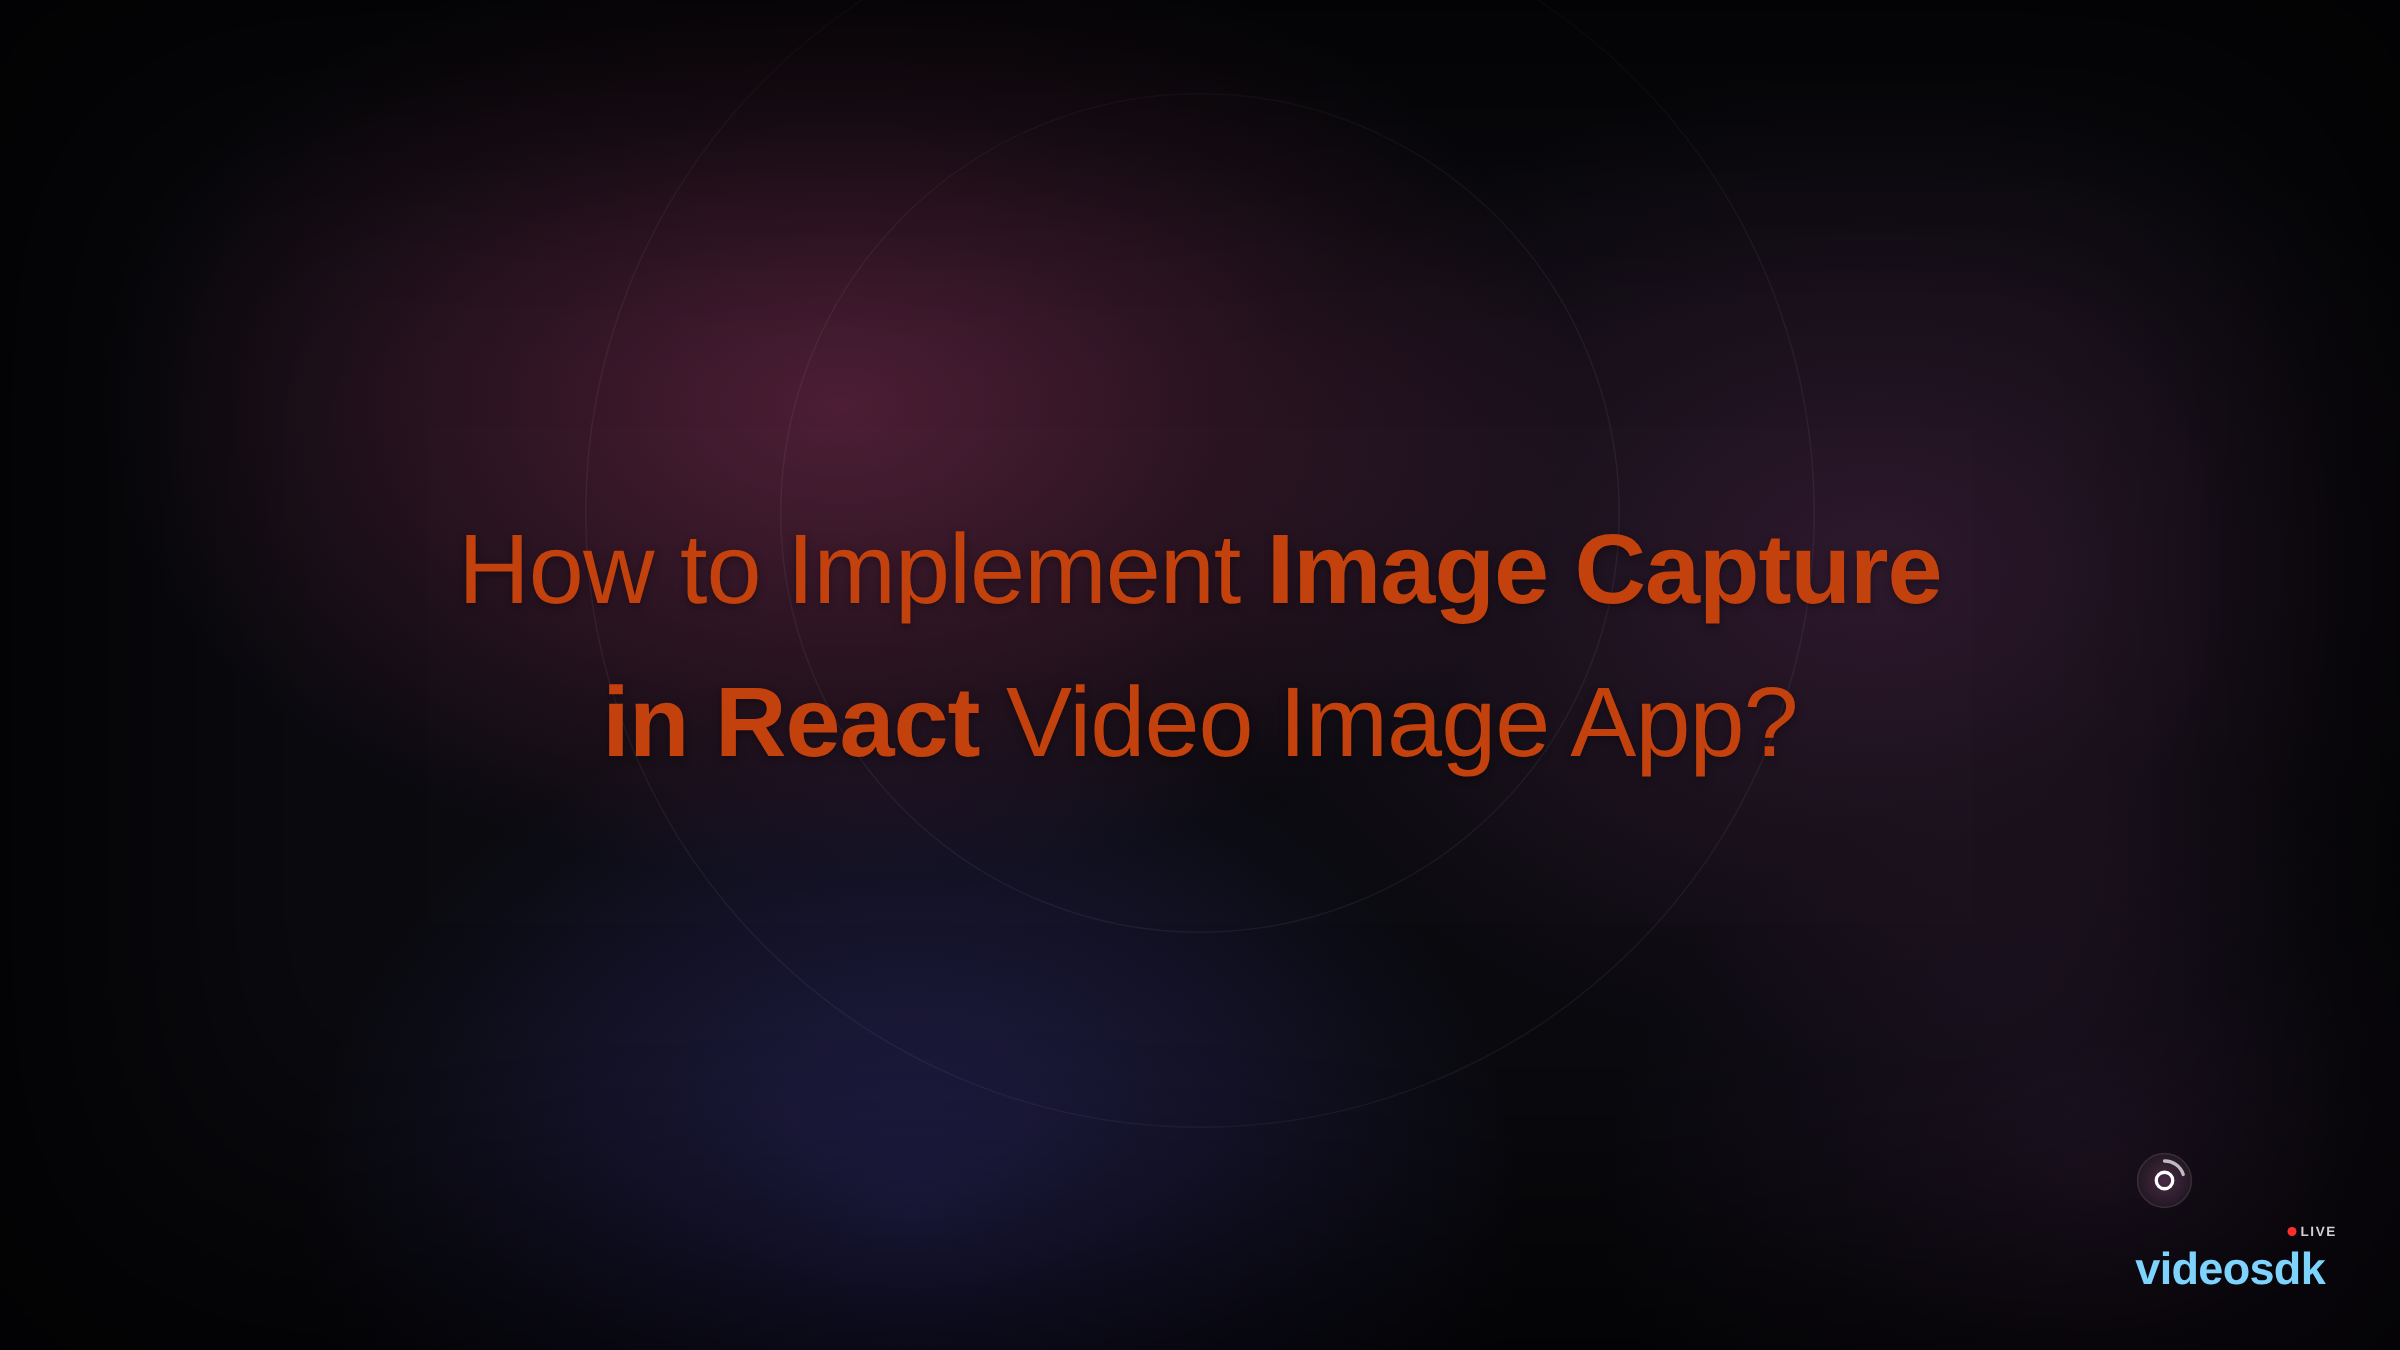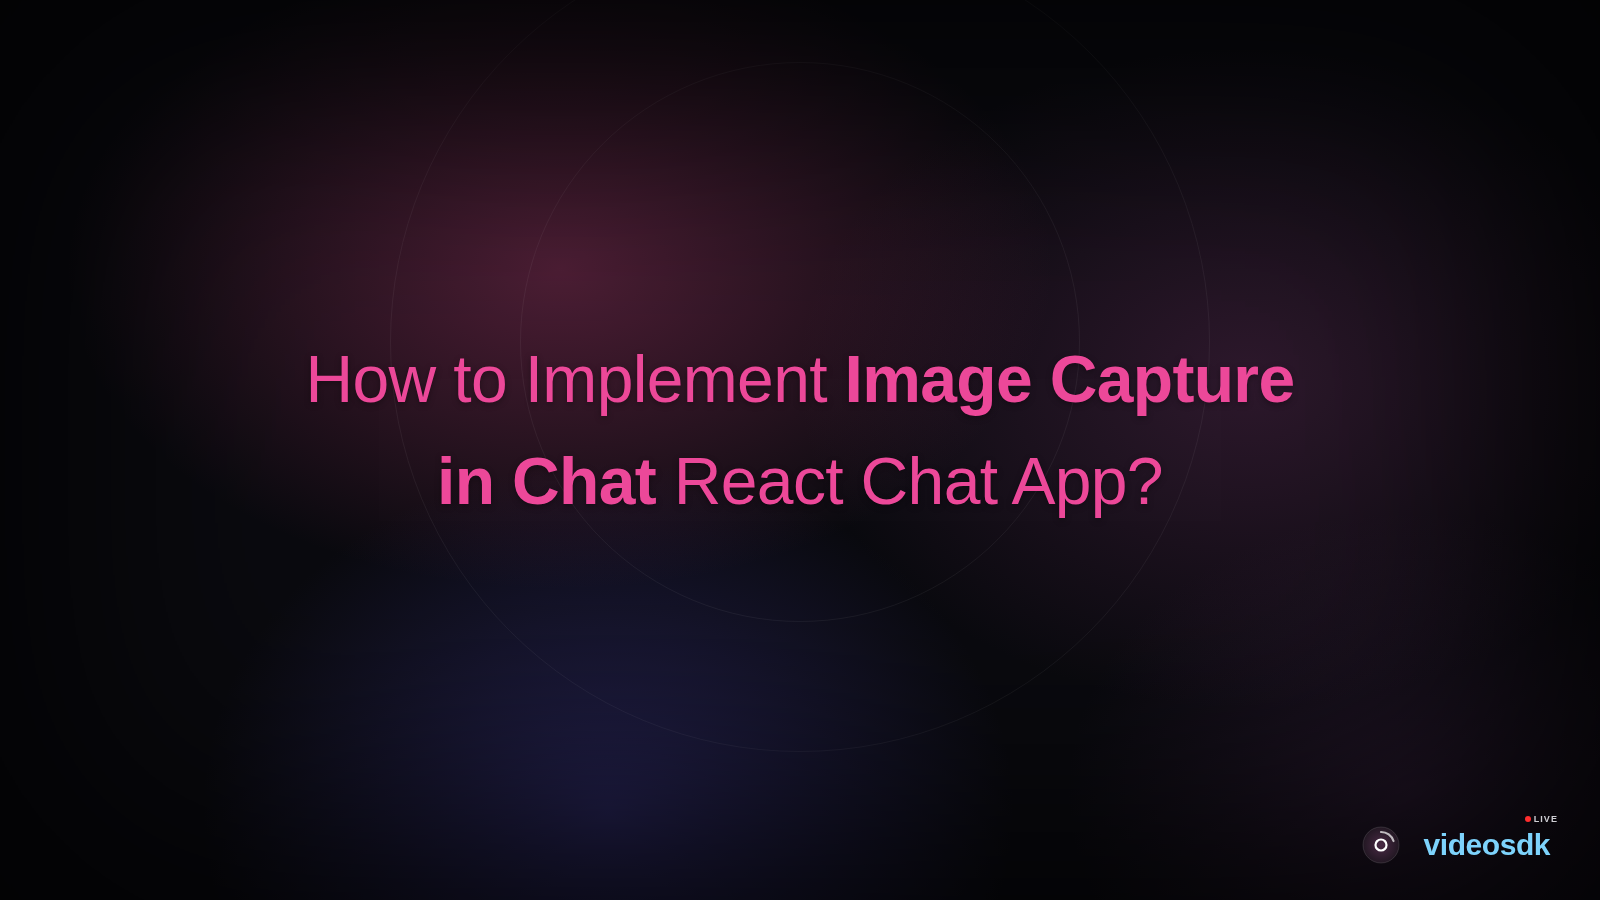--- a/index.html
+++ b/index.html
@@ -64,21 +64,21 @@
 
     .circle-inner {
       width: 560px;
       height: 560px;
     }
 
     .title-block {
       position: relative;
       z-index: 2;
       text-align: center;
-      color: #ec4899;
+      color: #c2410c;
       font-size: 66px;
       line-height: 1.55;
       letter-spacing: -0.01em;
       padding: 0 120px;
       margin-top: -40px;
       text-shadow: 0 2px 6px rgba(0, 0, 0, 0.35);
     }
 
     .title-block .light {
       font-weight: 300;
@@ -86,23 +86,24 @@
 
     .title-block .bold {
       font-weight: 700;
     }
 
     .brand {
       position: absolute;
       right: 50px;
       bottom: 36px;
       display: flex;
-      align-items: center;
+      align-items: flex-start;
       gap: 24px;
       z-index: 3;
+      flex-direction: column;
     }
 
     .brand-logo {
       width: 38px;
       height: 38px;
       position: relative;
     }
 
     .brand-logo svg {
       display: block;
@@ -147,21 +148,21 @@
 
   <div class="circles">
     <div class="circle circle-outer"></div>
     <div class="circle circle-inner"></div>
   </div>
 
   <div class="vignette"></div>
 
   <h1 class="title-block">
     <span class="light">How to Implement </span><span class="bold">Image Capture</span><br>
-    <span class="bold">in Chat</span><span class="light"> React Chat App?</span>
+    <span class="bold">in React</span><span class="light"> Video Image App?</span>
   </h1>
 
   <div class="brand">
     <div class="brand-logo">
       <svg width="38" height="38" viewBox="0 0 38 38">
         <defs>
           <radialGradient id="lg" cx="50%" cy="50%" r="60%">
             <stop offset="0%" stop-color="#4a2a45"></stop>
             <stop offset="100%" stop-color="#1a141c"></stop>
           </radialGradient>

